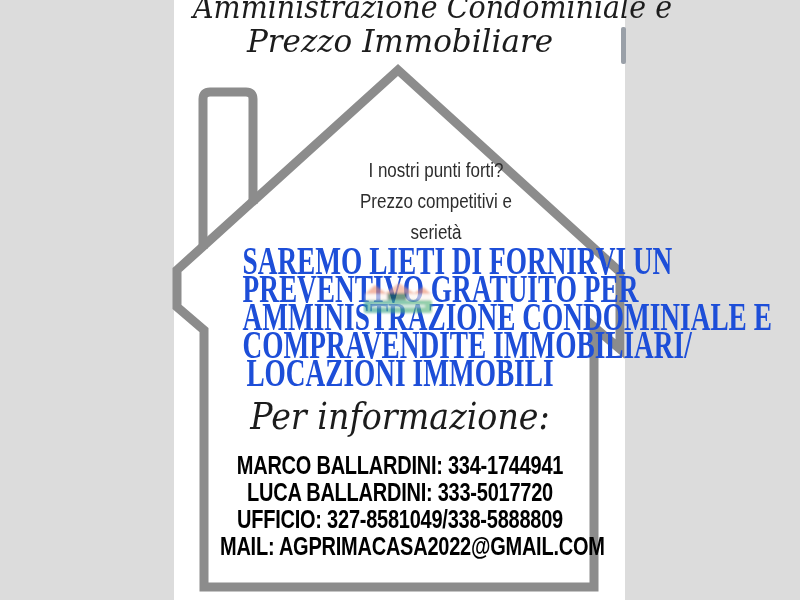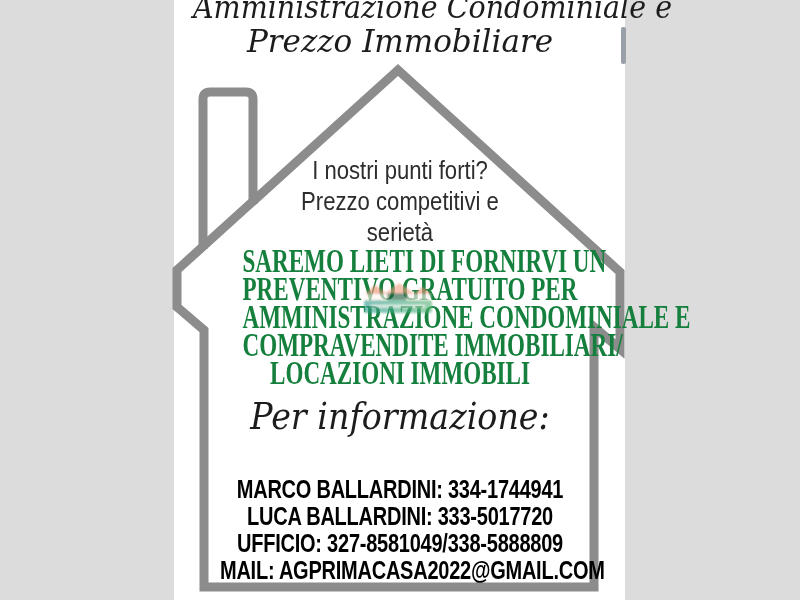--- a/index.html
+++ b/index.html
@@ -14,30 +14,30 @@
   .house-svg{position:absolute;left:0;top:0;width:800px;height:600px;pointer-events:none;}
   .txt{position:absolute;left:175px;width:450px;text-align:center;white-space:nowrap;}
   .line{display:block;}
   
   .script{
     font-family:"DejaVu Serif",serif;font-style:italic;color:#1c1c1c;
   }
   .header1{top:-10px;font-size:31px;line-height:34px;transform:scaleX(.92);}
   .header2{top:24px;font-size:31px;line-height:34px;}
   
-  .intro{top:155px;font-size:26px;line-height:31px;color:#2d2d2d;
-         font-family:"Liberation Sans",sans-serif;}
+  .intro{top:155px;font-size:20px;line-height:31px;color:#2d2d2d;
+         font-family:"Liberation Sans",sans-serif;margin-left:36px;}
   .intro .line{transform:scaleX(.85);}
   
-  .offer{top:247px;font-size:33px;line-height:28px;font-weight:bold;
-         font-family:"Liberation Serif",serif;color:#15803d;}
+  .offer{top:247px;font-size:39px;line-height:28px;font-weight:bold;
+         font-family:"Liberation Serif",serif;color:#1d4ed8;}
   .offer .line{transform:scaleX(.70);}
   .info-heading{top:395px;font-size:37px;line-height:44px;transform:scaleX(.9);}
   
-  .contacts{top:476px;font-size:25px;line-height:27px;font-weight:bold;
+  .contacts{top:452px;font-size:25px;line-height:27px;font-weight:bold;
             font-family:"Liberation Sans",sans-serif;color:#000;}
   .contacts .line{transform:scaleX(.80);letter-spacing:-.3px;}
   .scrollbar-thumb{
     position:absolute;left:621px;top:27px;width:5px;height:37px;
     background:#9aa0a8;border-radius:2px;
   }
   .logo{
     position:absolute;left:363px;top:281px;width:70px;height:40px;
     opacity:.62;pointer-events:none;
   }

